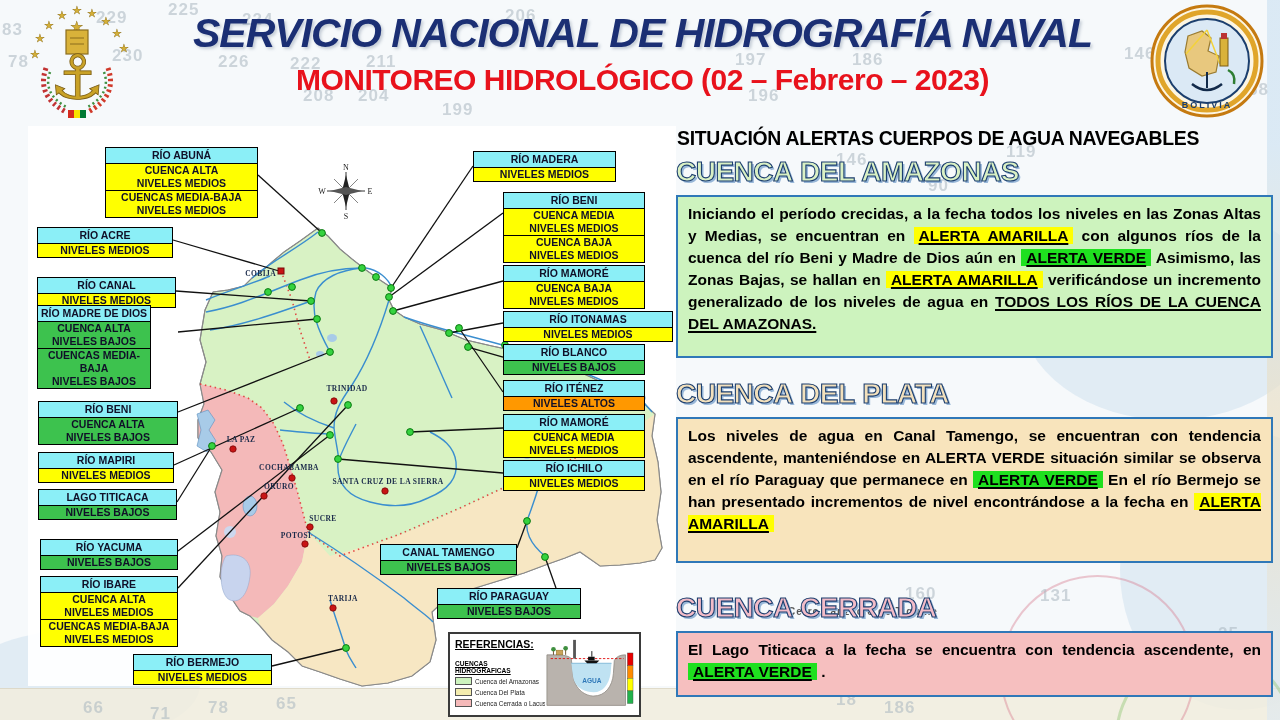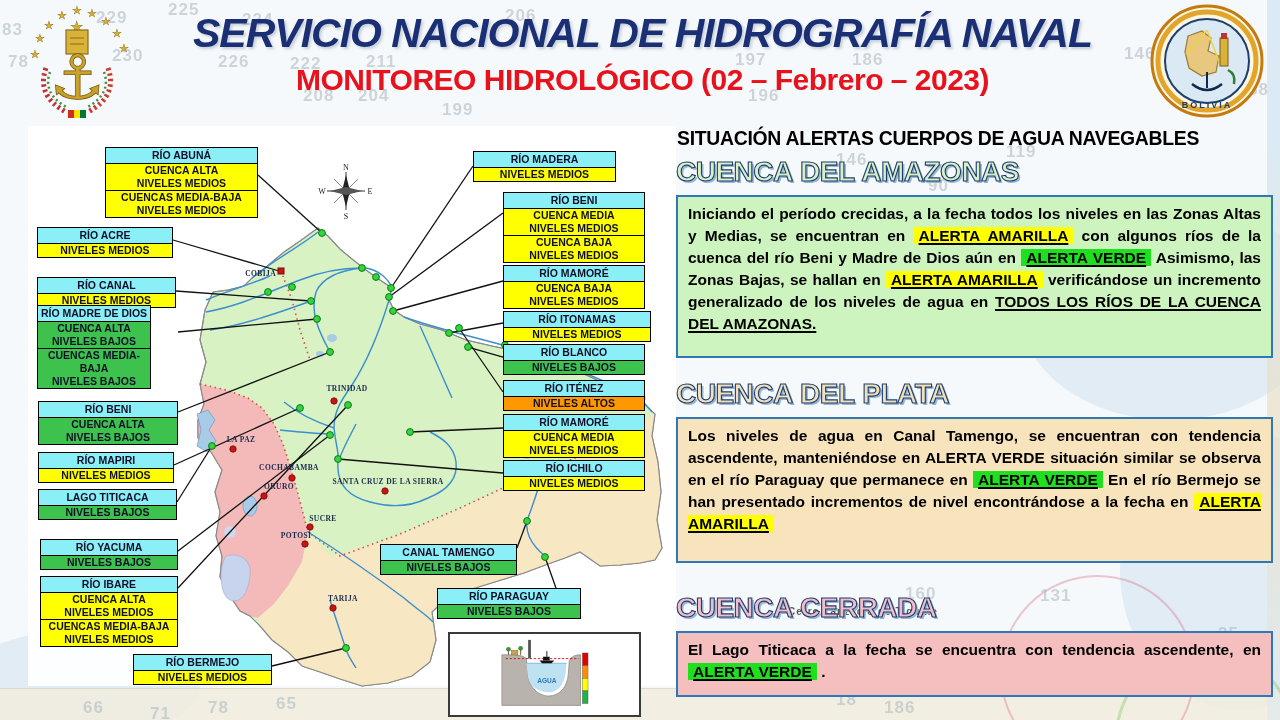--- a/index.html
+++ b/index.html
@@ -399,21 +399,21 @@
           <div>NIVELES MEDIOS</div>
         </div>
       </div>
       <div class="map-label" style="left: 503px; top: 265px; width: 142px;">
         <div class="lbl-title" style="background: rgb(139, 239, 247);">RÍO MAMORÉ</div>
         <div class="lbl-group" style="background: rgb(255, 255, 0);">
           <div>CUENCA BAJA</div>
           <div>NIVELES MEDIOS</div>
         </div>
       </div>
-      <div class="map-label" style="left: 503px; top: 311px; width: 148px;">
+      <div class="map-label" style="left: 503px; top: 311px; width: 170px;">
         <div class="lbl-title" style="background: rgb(139, 239, 247);">RÍO ITONAMAS</div>
         <div class="lbl-group" style="background: rgb(255, 255, 0);">
           <div>NIVELES MEDIOS</div>
         </div>
       </div>
       <div class="map-label" style="left: 503px; top: 344px; width: 142px;">
         <div class="lbl-title" style="background: rgb(139, 239, 247);">RÍO BLANCO</div>
         <div class="lbl-group" style="background: rgb(61, 194, 78);">
           <div>NIVELES BAJOS</div>
         </div>
@@ -460,20 +460,38 @@
   <div class="alert-section" id="sec-1">
     <div class="sec-heading" style="color: rgb(242, 224, 188);">CUENCA DEL PLATA</div>
     <div class="sec-box" id="box-1" style="background: rgb(248, 228, 188);"><span>Los niveles de agua en Canal Tamengo, se encuentran con tendencia ascendente, manteniéndose en ALERTA VERDE situación similar se observa en el río Paraguay que permanece en </span><span class="hl u" style="background: rgb(31, 224, 31);">ALERTA VERDE</span><span> En el río Bermejo se han presentado incrementos de nivel encontrándose a la fecha en </span><span class="hl u" style="background: rgb(255, 255, 0);">ALERTA AMARILLA</span></div>
   </div>
   <div class="alert-section" id="sec-2">
     <div class="sec-heading" style="color: rgb(242, 188, 200);">CUENCA CERRADA</div>
     <div class="sec-box" id="box-2" style="background: rgb(246, 191, 191);"><span>El Lago Titicaca a la fecha se encuentra con tendencia ascendente, en </span><span class="hl u" style="background: rgb(31, 224, 31);">ALERTA VERDE</span><span> .</span></div>
   </div>
 
   <div id="references">
+    <div class="ref-left">
+      <div class="ref-title">REFERENCIAS:</div>
+      <div class="ref-sub">CUENCAS HIDROGRAFICAS</div>
+      <div id="ref-items">
+          <div class="ref-item">
+            <div class="ref-swatch" style="background: rgb(205, 243, 190);"></div>
+            <div class="ref-label">Cuenca del Amazonas</div>
+          </div>
+          <div class="ref-item">
+            <div class="ref-swatch" style="background: rgb(243, 236, 174);"></div>
+            <div class="ref-label">Cuenca Del Plata</div>
+          </div>
+          <div class="ref-item">
+            <div class="ref-swatch" style="background: rgb(245, 185, 185);"></div>
+            <div class="ref-label">Cuenca Cerrada o Lacustre</div>
+          </div>
+        </div>
+    </div>
     <svg class="ref-diagram" viewBox="0 0 95 78">
       <rect x="0" y="0" width="95" height="78" fill="#fff"></rect>
       <path d="M2,18 C18,18 24,18 28,22 L30,40 C32,56 44,62 52,62 C64,62 72,52 73,38 L74,24 C76,20 80,18 86,18 L86,72 L2,72 Z" fill="#b9b3ad" stroke="#8c8680" stroke-width=".8"></path>
       <path d="M28,27 L30,42 C32,54 44,58 52,58 C62,58 68,50 70,38 L71,27 Z" fill="#bfe2f2"></path>
       <line x1="28" y1="27" x2="71" y2="27" stroke="#7fb8d8" stroke-width="1"></line>
       <line x1="6" y1="22" x2="84" y2="22" stroke="#e00000" stroke-width=".9" stroke-dasharray="2.5 1.8"></line>
       <g>
         <path d="M42,24 L58,24 L55,27 L45,27 Z" fill="#111"></path>
         <rect x="46" y="20" width="7" height="4" fill="#111"></rect>
         <line x1="50" y1="14" x2="50" y2="20" stroke="#111" stroke-width="1"></line>

